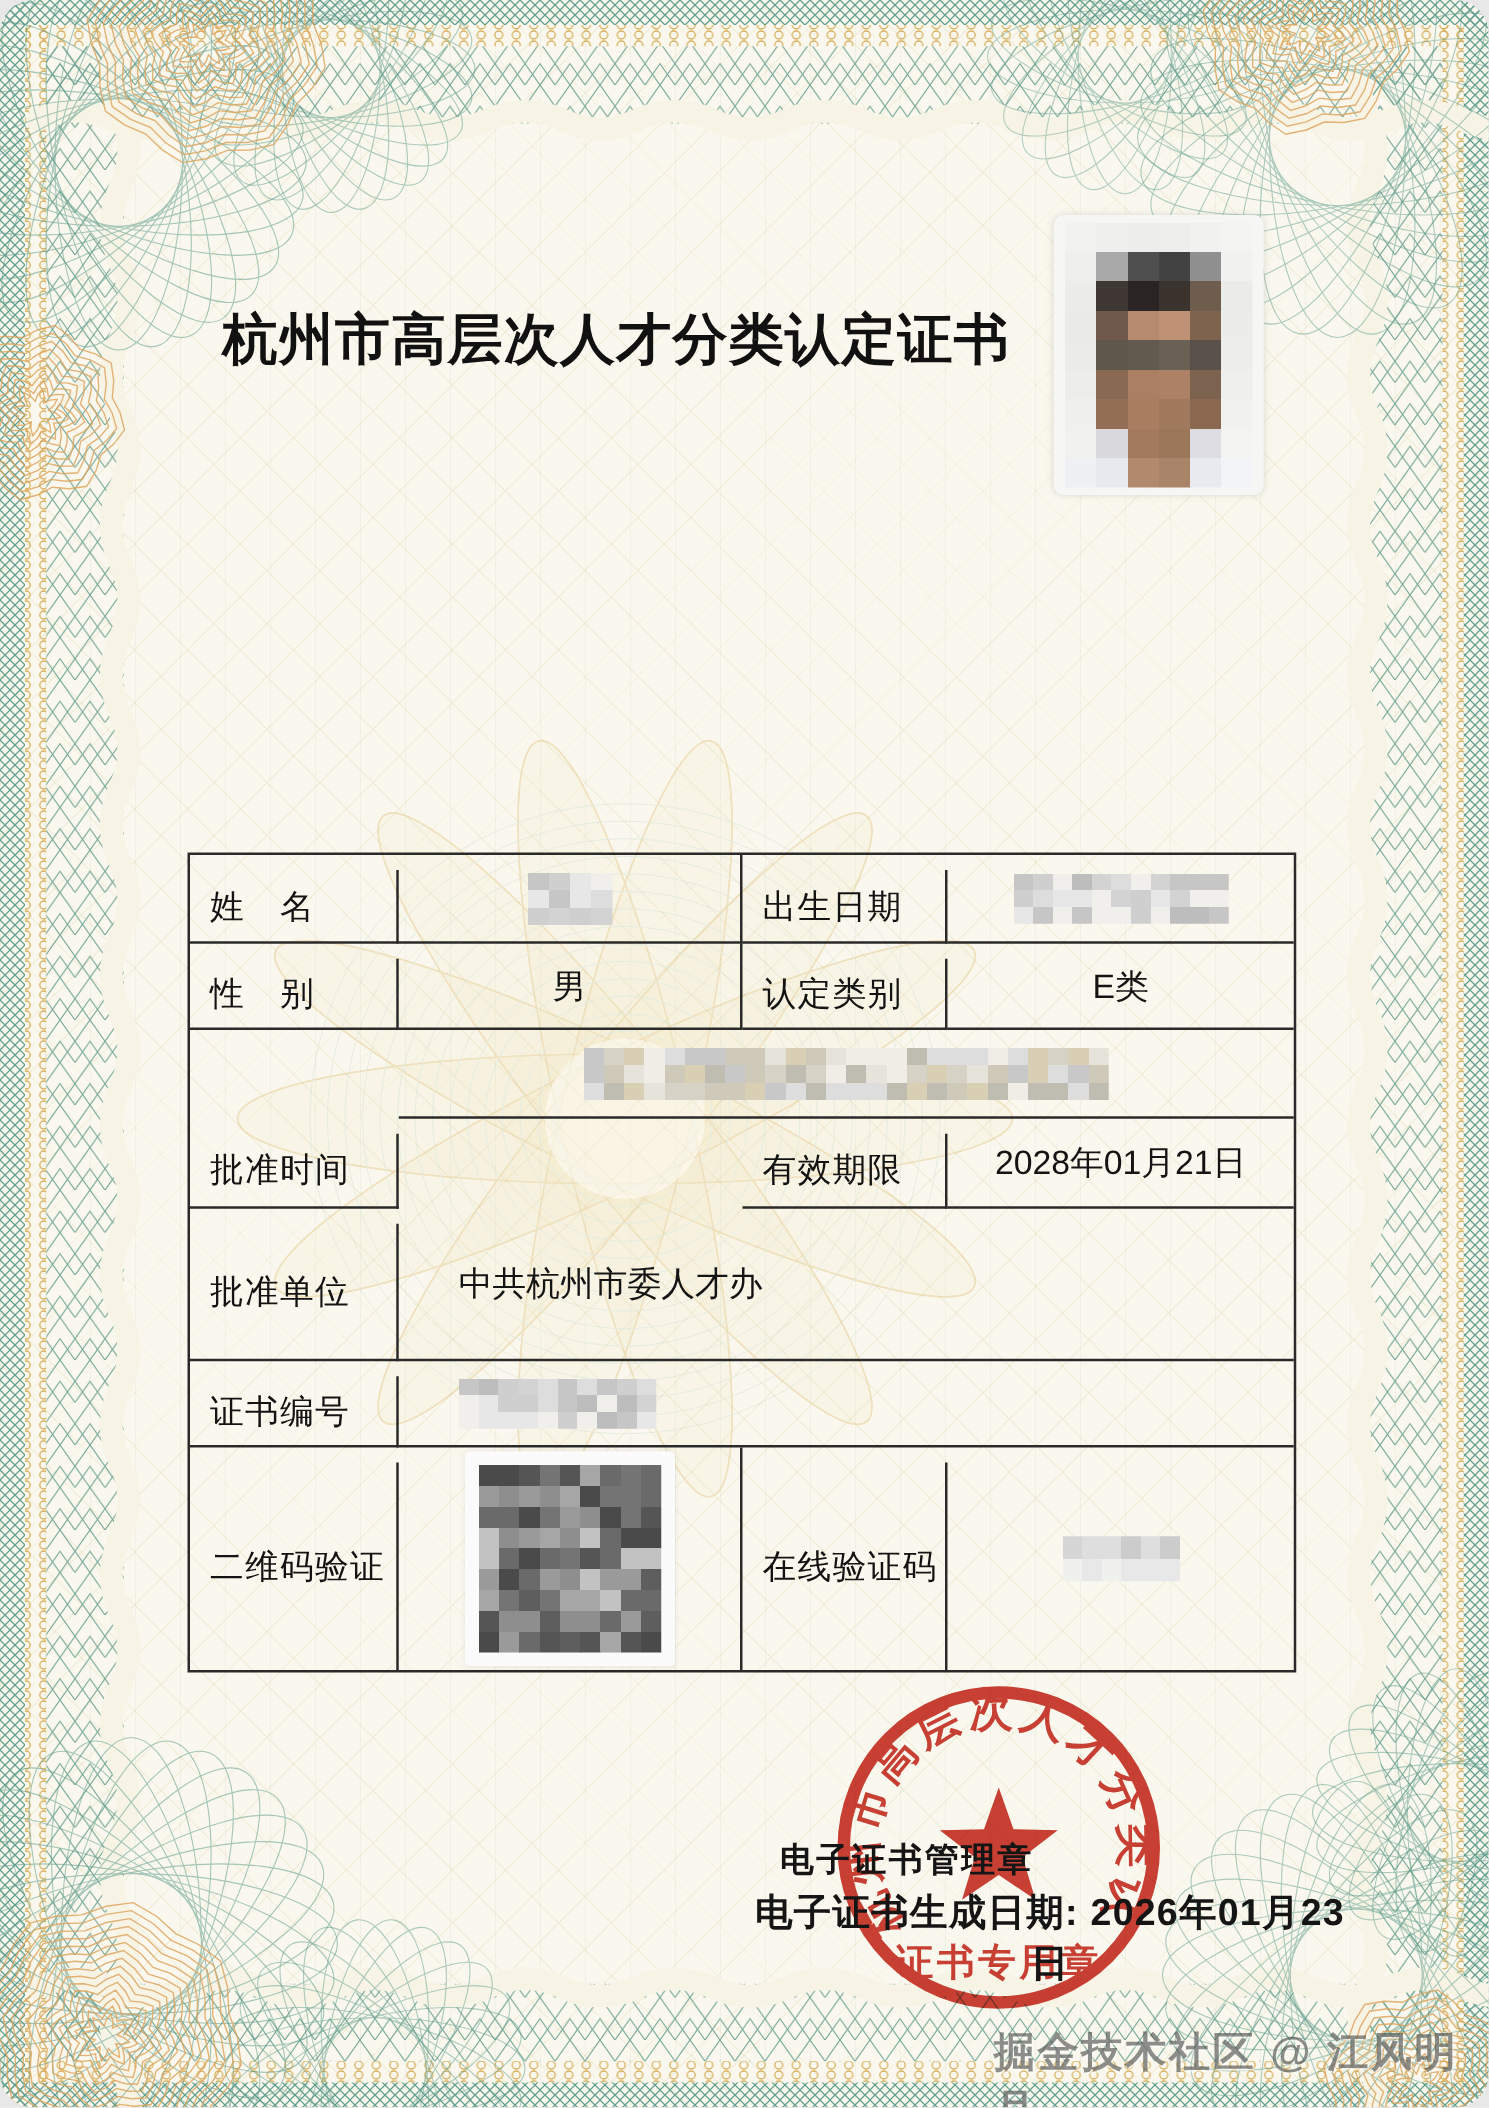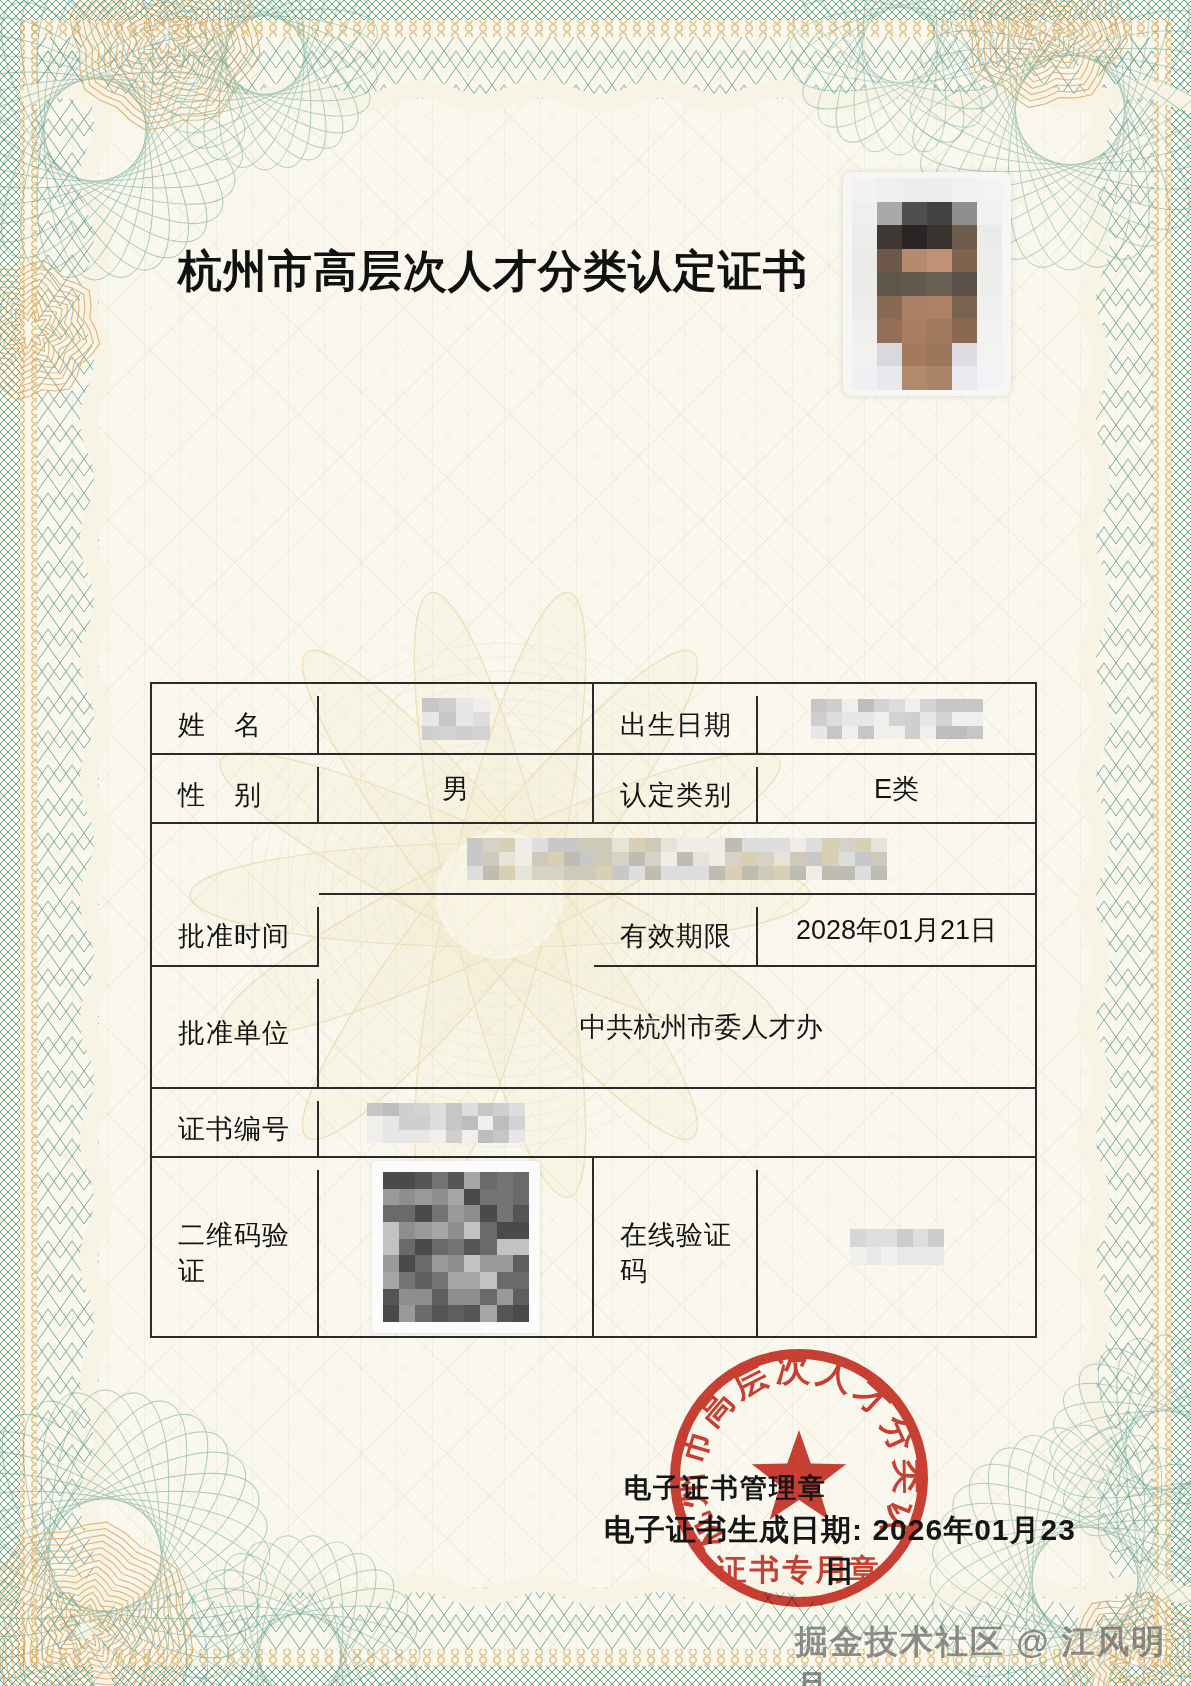--- a/index.html
+++ b/index.html
@@ -8,20 +8,21 @@
     width:1191px;height:1686px;
     margin:0 auto;
     overflow:hidden;
     background-color:#faf8ee;
     background-image:
       repeating-linear-gradient(45deg,  rgba(213,203,152,.20) 0 1px, transparent 1px 30px),
       repeating-linear-gradient(-45deg, rgba(213,203,152,.20) 0 1px, transparent 1px 30px),
       repeating-linear-gradient(90deg,  rgba(150,175,145,.10) 0 1px, transparent 1px 36px);
     font-family:"Liberation Sans","DejaVu Sans",sans-serif;
     color:#141414;
+    border-radius:27px;
   }
   svg.decor{position:absolute;inset:0;pointer-events:none;}
   .title{
     position:absolute;left:178px;top:242px;width:640px;
     font-size:44px;font-weight:700;letter-spacing:1px;color:#111;
   }
   .photo-card{
     position:absolute;left:843px;top:172px;width:168px;height:224px;
     background:#f6f6f5;border-radius:8px;box-shadow:0 0 6px rgba(120,130,120,.25);
   }
@@ -47,23 +48,23 @@
       "l10 v10 l11 v11";
     border:2.5px solid #2a2a2a;
     font-size:27px;
   }
   .cell{
     border-right:2px solid #2a2a2a;border-bottom:2px solid #2a2a2a;
     display:flex;align-items:center;position:relative;
   }
   .cell.no-r{border-right:none;}
   .cell.no-b{border-bottom:none;}
-  .cell.lbl{padding-left:26px;letter-spacing:1px;color:#131313;margin-top:12px;}
+  .cell.lbl{padding-left:16px;letter-spacing:1px;color:#131313;margin-top:12px;}
   .cell.val{justify-content:center;text-align:center;}
-  .cell.org{flex-direction:column;align-items:center;justify-content:center;gap:27px;padding-left:48px;}
+  .cell.org{flex-direction:column;align-items:flex-start;justify-content:center;gap:27px;padding-left:48px;}
   .mosaic{display:block;}
   .qr-card{
     position:relative;width:168px;height:172px;background:#fbfbfb;border-radius:4px;
     display:flex;align-items:center;justify-content:center;
     box-shadow:0 0 4px rgba(130,130,130,.18);
   }
   .seal-wrap{position:absolute;left:652px;top:1338px;width:300px;height:300px;mix-blend-mode:multiply;}
   .seal-manage{
     position:absolute;left:624px;top:1470px;width:330px;text-align:left;
     font-size:27px;font-weight:600;color:#151515;letter-spacing:2px;z-index:5;

